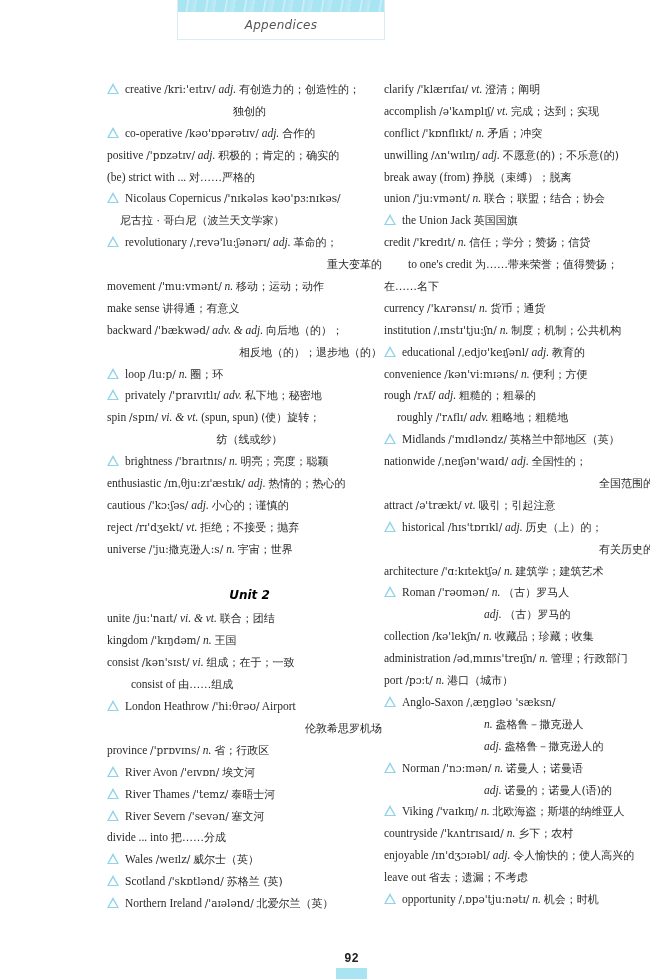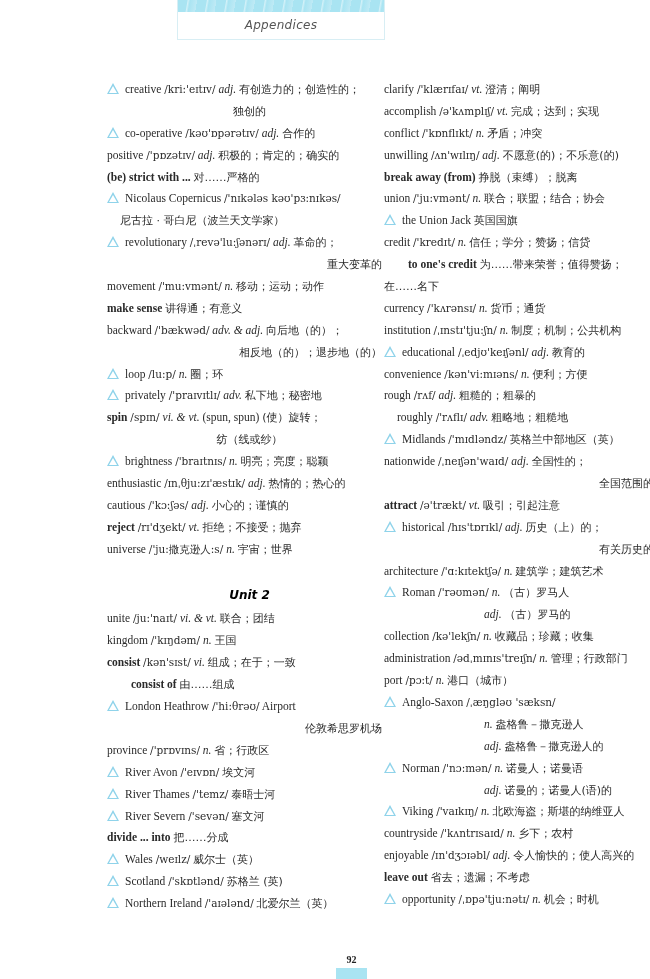--- a/index.html
+++ b/index.html
@@ -20,21 +20,21 @@
       font-size: 12px; color: #555; line-height: 26px; letter-spacing: 0.3px;
     }
     .col { position: absolute; top: 79px; }
     .col.left { left: 75px; width: 285px; margin-left: 32px; }
     .col.right { left: 384px; width: 280px; }
     .row {
       height: 21.9px; line-height: 21.9px; font-size: 11.5px; white-space: nowrap;
       font-family: "Liberation Serif", serif;
     }
     .row .word { }
-    .row .bold { font-weight: bold; }
+    .row .bold { font-weight: normal; }
     .row .ipa { font-family: "DejaVu Serif", serif; font-size: 10.5px; }
     .row .pos { font-style: italic; }
     .row .zh { font-family: "DejaVu Sans", sans-serif; font-size: 11px; }
     .tri {
       display: inline-block; width: 0; height: 0; margin-right: 6px; position: relative; top: 1px;
       border-left: 6px solid transparent; border-right: 6px solid transparent;
       border-bottom: 11px solid #8fd3ea;
     }
     .tri::after {
       content: ""; position: absolute; left: -4px; top: 3px; width: 0; height: 0;
@@ -47,22 +47,22 @@
     .cont-mid { padding-left: 100px; }
     .spacer { height: 21.9px; }
     .unit {
       height: 26px; line-height: 26px; text-align: center; color: #000000;
       font-family: "DejaVu Sans", sans-serif; font-weight: bold; font-style: italic; font-size: 12px;
     }
     .page-num {
       position: absolute; left: 336px; top: 951px; width: 31px; height: 28px; text-align: center;
     }
     .page-num .num {
-      display: block; height: 17px; line-height: 17px; font-family: Liberation Serif, serif;
-      font-weight: bold; font-size: 10px; color: #222; background: #fff;
+      display: block; height: 17px; line-height: 17px; font-family: Liberation Mono, monospace;
+      font-weight: bold; font-size: 12px; color: #222; background: #fff;
     }
     .page-num .bar { display: block; height: 11px; background: #a9e4f2; }
   </style>
 </head>
 <body>
 
 <div class="header">
   <div class="header-band"></div>
   <div class="header-title">Appendices</div>
 </div>

